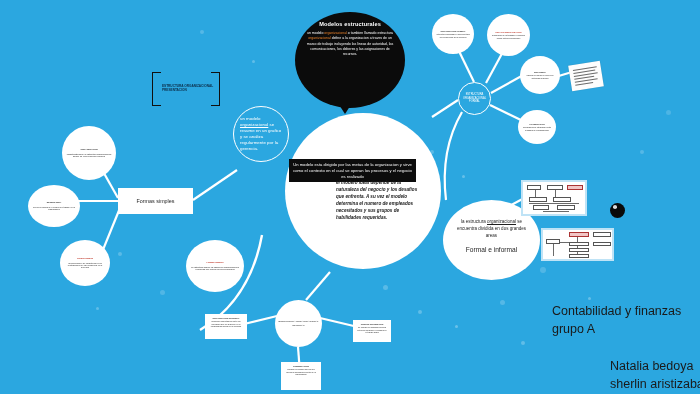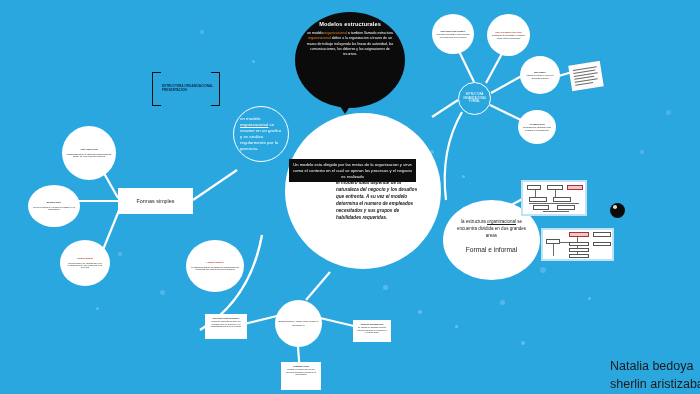--- a/index.html
+++ b/index.html
@@ -393,16 +393,18 @@
     </div>
   </div>
 
   <div class="rect" style="left:281px;top:362px;width:40px;height:28px;">
     <div class="micro" style="font-size:2.1px;">
       <div style="font-weight:bold;margin-bottom:1px;">COMUNICACION</div>
       <div>canales no oficiales por los que circula la informacion dentro de la organizacion</div>
     </div>
   </div>
 
+  <div id="footer-title">Contabilidad y finanzas
+grupo A</div>
   <div id="footer-authors">Natalia bedoya
 sherlin aristizabal</div>
 
 </div>
 
 </body></html>

